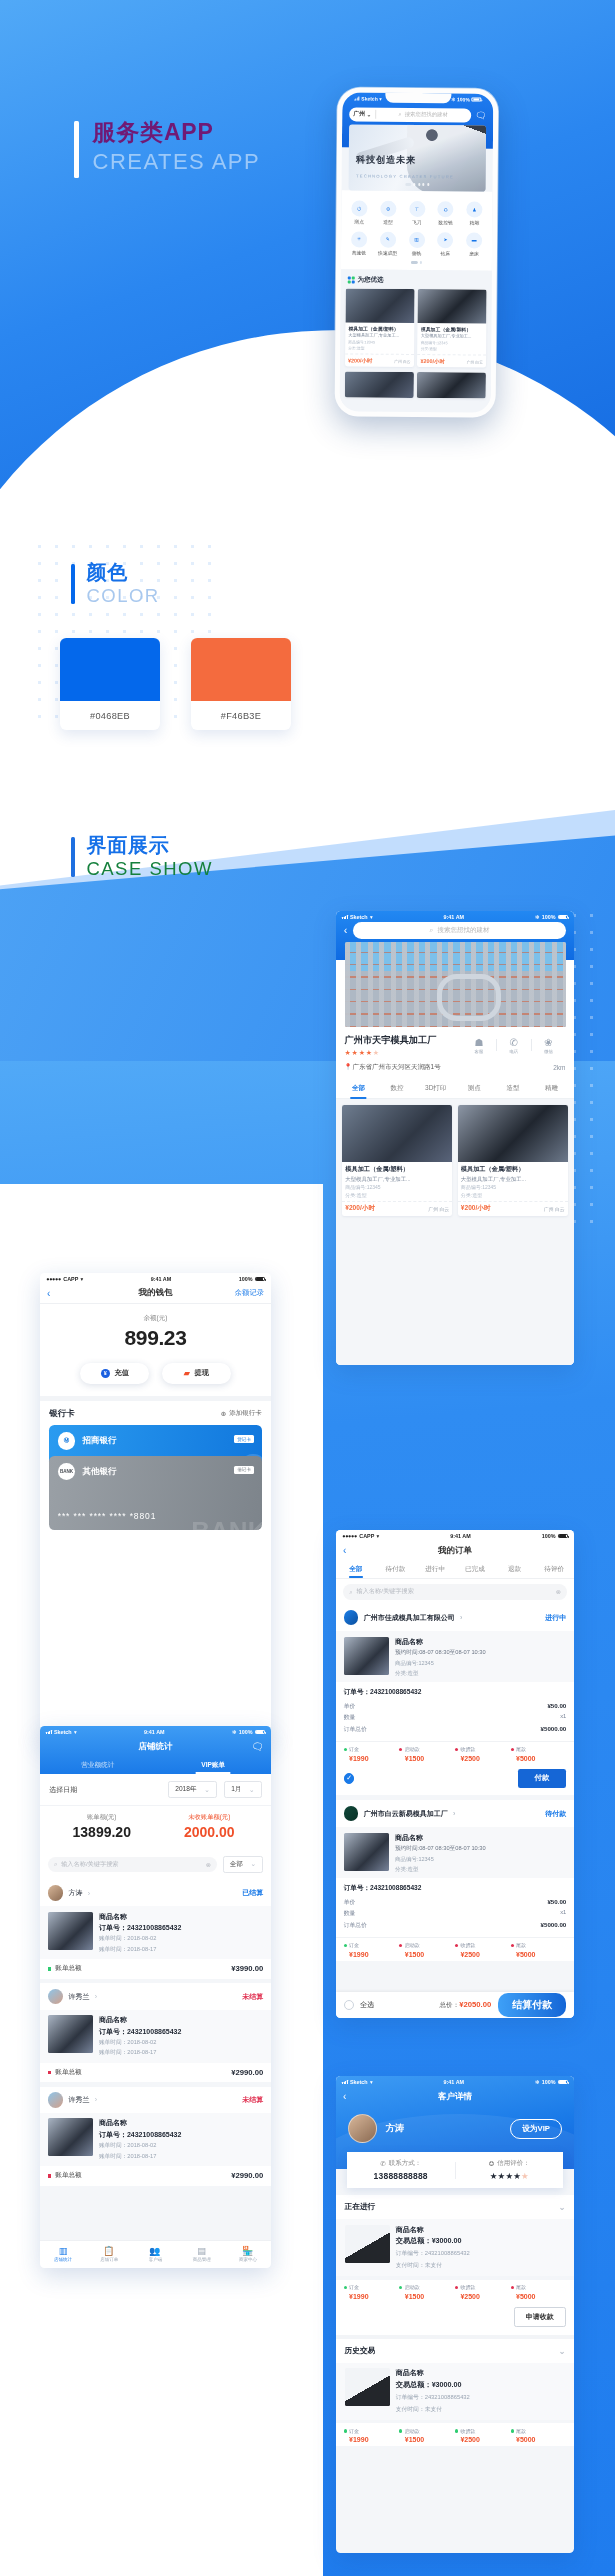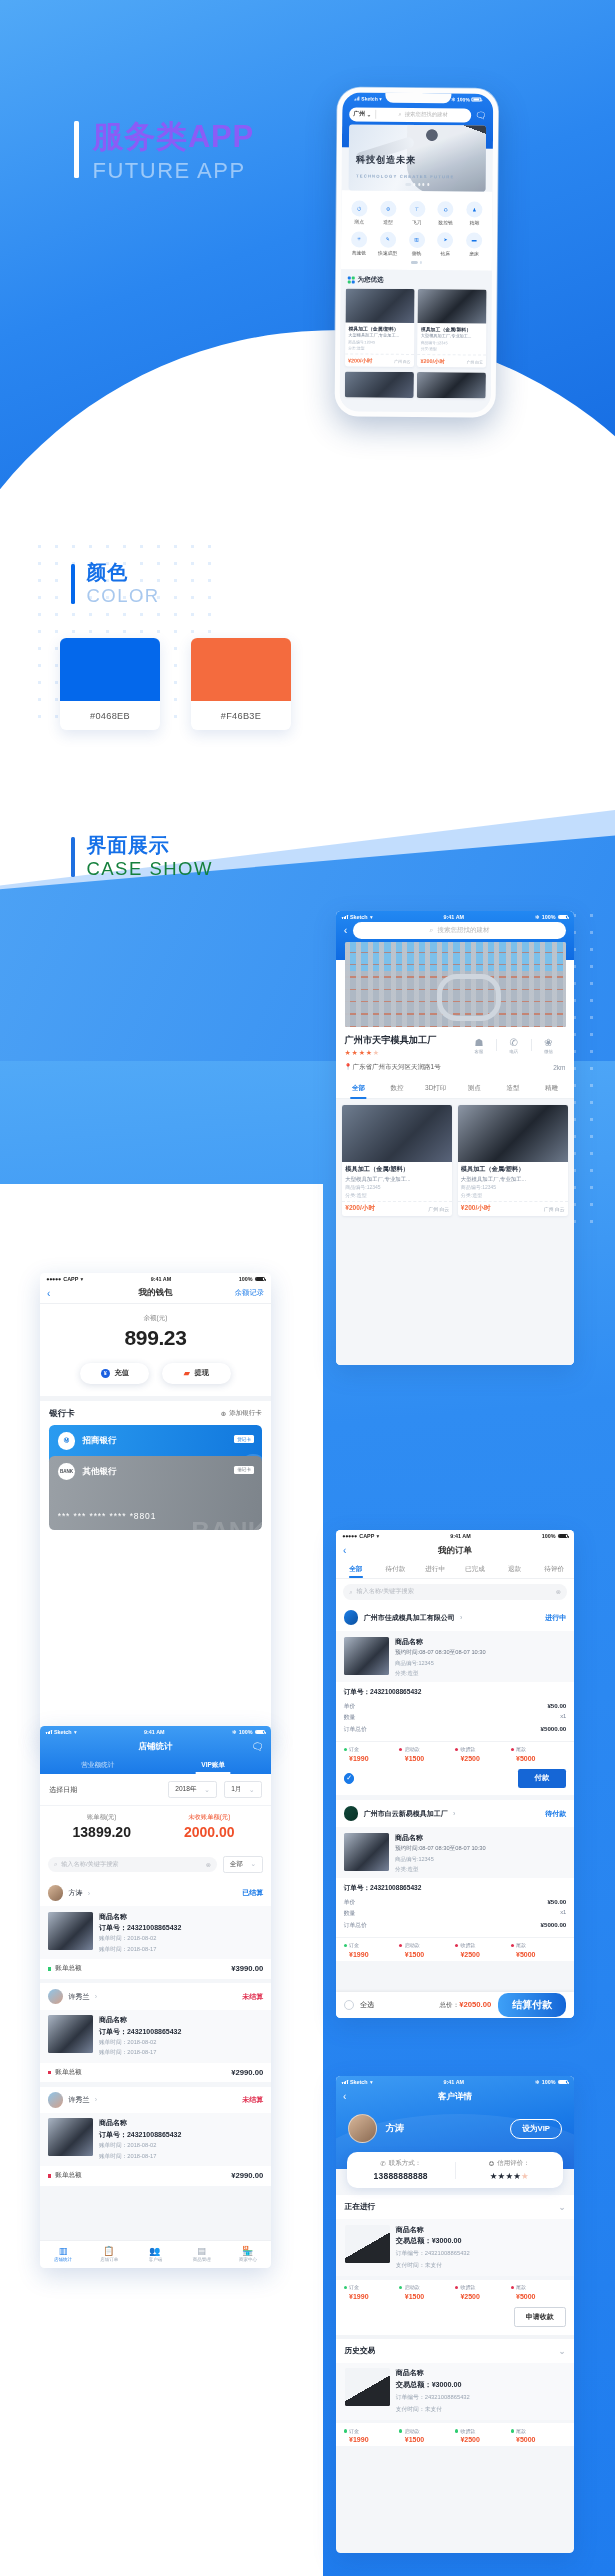--- a/index.html
+++ b/index.html
@@ -68,21 +68,21 @@
   .sec-head{ position:absolute; padding-left:15.4px; }
   .sec-head .bar{
     position:absolute; left:0; top:3.1px; width:3.8px; height:40px; border-radius:1.5px;
   }
   .sec-head .cn{ font-size:20px; font-weight:700; line-height:1.15; letter-spacing:0.8px; }
   .sec-head .en{ font-size:18.5px; line-height:1.25; letter-spacing:1.5px; font-weight:400; }
 
   
   .hero-head{ left:74px; top:119px; padding-left:18.5px; }
   .hero-head .bar{ background:#fff; height:57px; width:4.6px; top:1.5px; }
-  .hero-head .cn{ color:#8b5cf6; font-size:31px; }
+  .hero-head .cn{ color:#701a75; font-size:23px; }
   .hero-head .en{ color:rgba(255,255,255,.5); font-size:22px; margin-top:2.3px;}
 
   
   .color-head{ left:71px; top:561px; }
   .color-head .bar{ background:#0468EB; }
   .color-head .cn{ color:#1570e8; }
   .color-head .en{ color:#a8c8ee; }
 
   
   .case-head{ left:71px; top:834px; }
@@ -158,21 +158,21 @@
       radial-gradient(circle at 30% 20%, #51596a 0 5.4px, transparent 6.2px),
       linear-gradient(200deg,#2d3440 0 14%, transparent 14%),
       linear-gradient(160deg,#e9edf2 0 30%, #b9c3d0 60%, #8e99a8 100%);
     border-radius:0 0 0 31px; opacity:.95;
   }
   .banner .arm{
     position:absolute; left:6.2px; top:20px; width:60px; height:10.8px;
     background:linear-gradient(90deg,#c6ced9,#eef2f7); transform:rotate(-18deg);
     border-radius:5.4px;
   }
-  .banner .btxt{ position:absolute; left:7.7px; top:29px;font-weight:bold; }
+  .banner .btxt{ position:absolute; left:7.7px; top:29px; }
   .banner .btxt b{ font-size:9.2px; color:#2b3443; letter-spacing:0.8px; display:block; }
   .banner .btxt span{ font-size:4.2px; color:#8fa8c6; letter-spacing:1.2px; }
   .bdots{ position:absolute; left:50%; bottom:5.4px; transform:translateX(-50%);
           display:flex; gap:2.3px; align-items:center;}
   .bdots i{ width:2.3px;height:2.3px;border-radius:50%;background:rgba(255,255,255,.8);}
   .bdots i.on{ width:6.2px; border-radius:1.5px; background:#dfe6ee;}
 
   .grid-nav{ background:#fff; padding:7px 3.1px 3.1px; }
   .grid-row{ display:flex; }
   .gi{ flex:1; display:flex; flex-direction:column; align-items:center; gap:2.3px;
@@ -425,21 +425,21 @@
   .sc5 .nav{ color:#fff; }
   .cust{ display:flex; align-items:center; justify-content:space-between;
          padding:7.7px 12.3px 0; position:relative; z-index:2; }
   .cust .l{ display:flex; align-items:center; gap:8.5px; }
   .cav{ width:29px;height:29px;border-radius:50%;
         background:linear-gradient(140deg,#d8b79a,#8a6a52);
         border:1.5px solid rgba(255,255,255,.55); }
   .cust .nm{ font-size:9.2px; font-weight:700; }
   .vipbtn{ border:1px solid #fff; border-radius:10.8px; padding:3.8px 10.8px;
            font-size:7.7px; font-weight:700; }
-  .infocard{ margin:-17px 10.8px 0; background:#fff; border-radius:10px;
+  .infocard{ margin:-17px 10.8px 0; background:#fff; border-radius:0;
              box-shadow:0 2.3px 9.2px rgba(30,80,160,.14); display:flex;
              padding:7px 0; position:relative; z-index:3; }
   .infocard .half{ flex:1; text-align:center; }
   .infocard .hl{ font-size:6.5px; color:#8a8a8a; display:flex;
                  align-items:center; justify-content:center; gap:3.1px; }
   .infocard .hv{ font-size:8.5px; color:#232a36; font-weight:700; margin-top:3.1px;
                  letter-spacing:0.2px; }
   .infocard .sep{ width:0.8px; background:#eceef2; margin:2.3px 0; }
   .acchdr{ background:#fff; margin-top:7px; padding:7px 8.5px;
            display:flex; justify-content:space-between; align-items:center;
@@ -466,21 +466,21 @@
   <div class="mid-wave-light"></div>
   <div class="mid-wave"></div>
   <div class="bot-bg"></div>
   <div class="bot-white-l"></div>
   <div class="dots dots-b"></div>
   <div class="wm" style="left:92px; top:1353px;">S</div>
 
   <div class="sec-head hero-head">
     <div class="bar"></div>
     <div class="cn">服务类APP</div>
-    <div class="en">FUTURE APP</div>
+    <div class="en">CREATES APP</div>
   </div>
 
   <div class="phone">
     <div class="screen">
       <div class="notch"></div>
       <div class="hs-top">
         <div class="statusbar" style="color:#fff">
           <div class="sb-l">
             <span class="sig">
                 <i></i>

